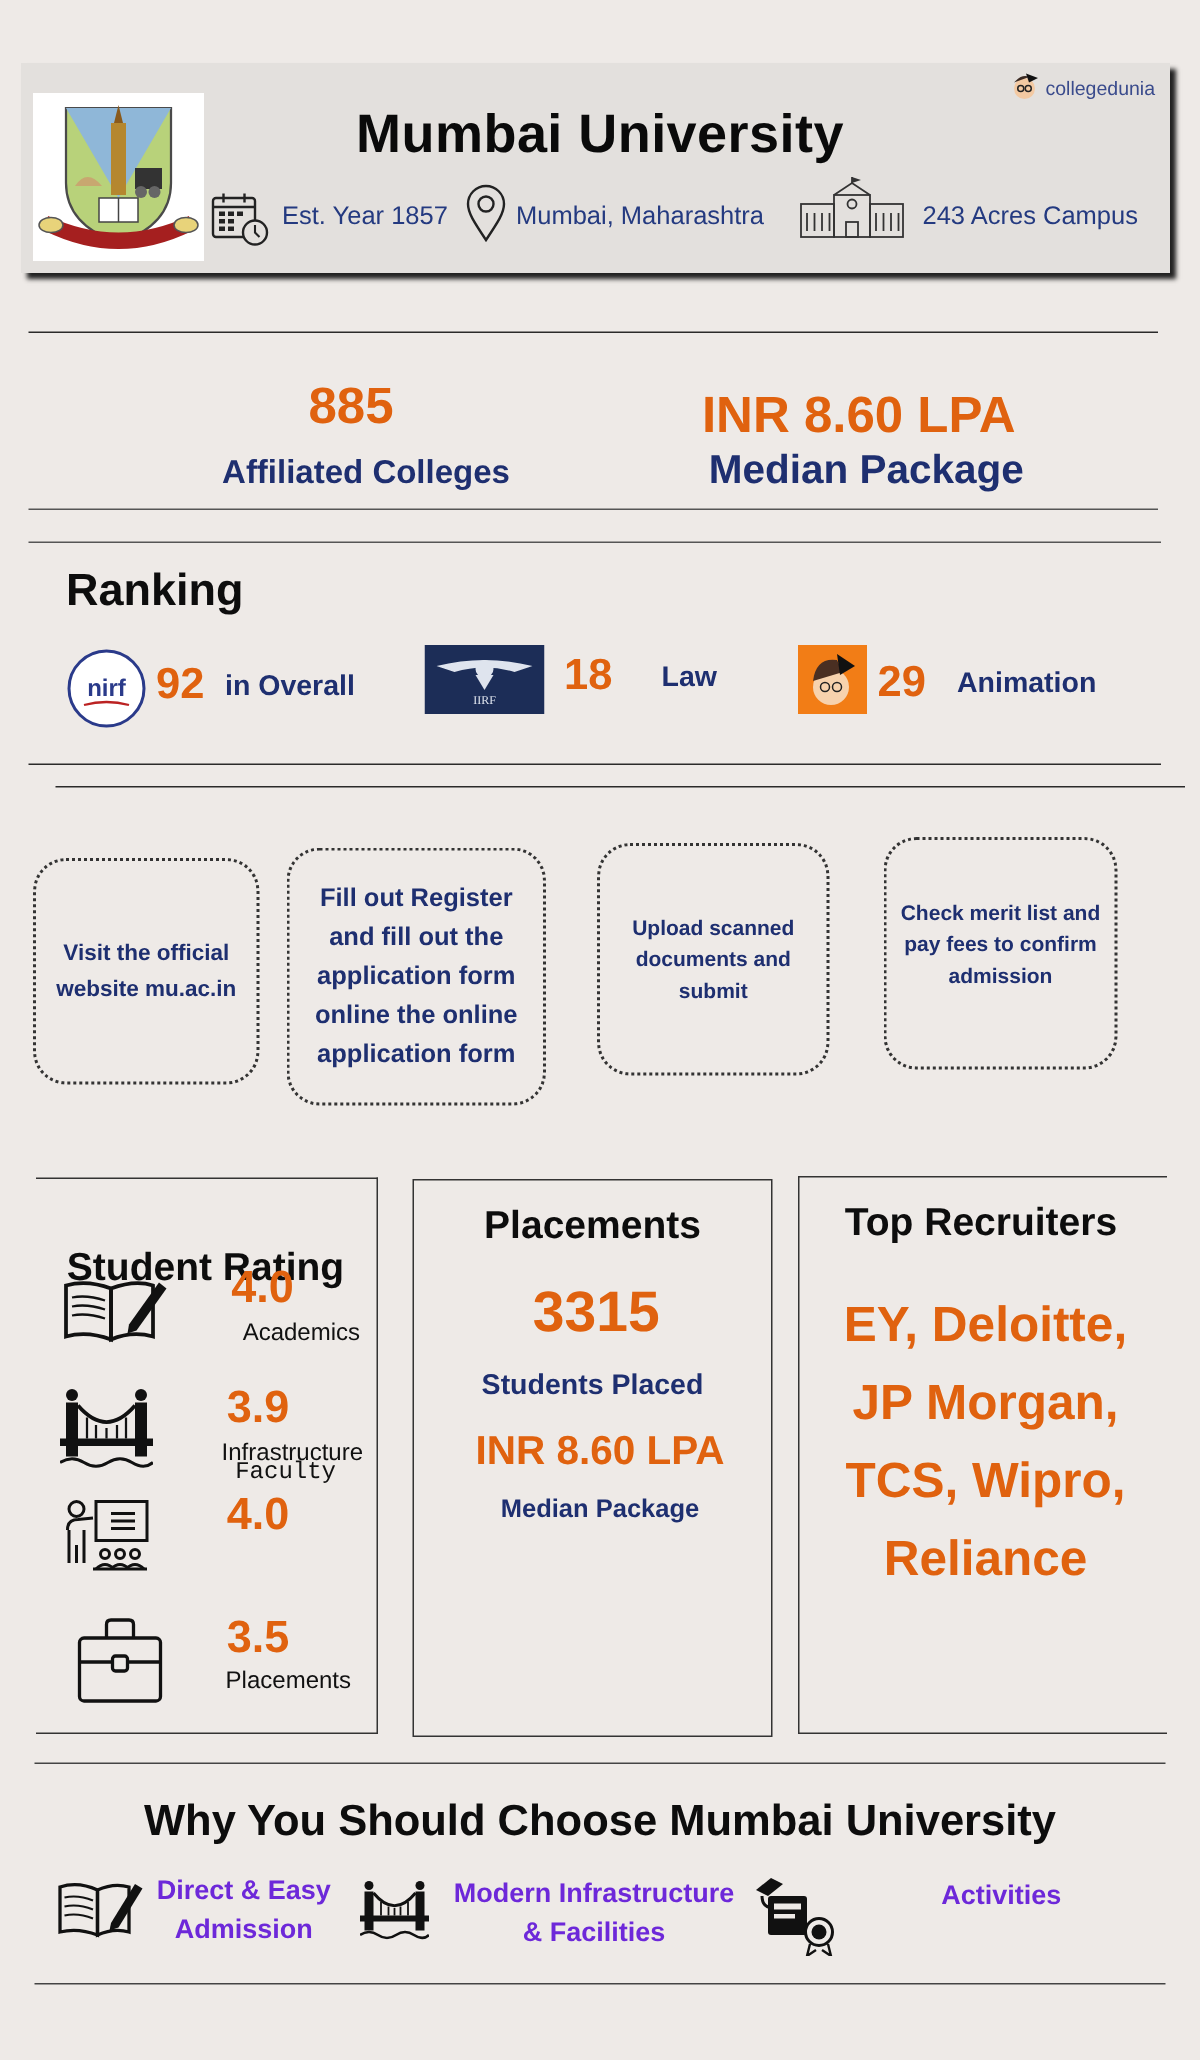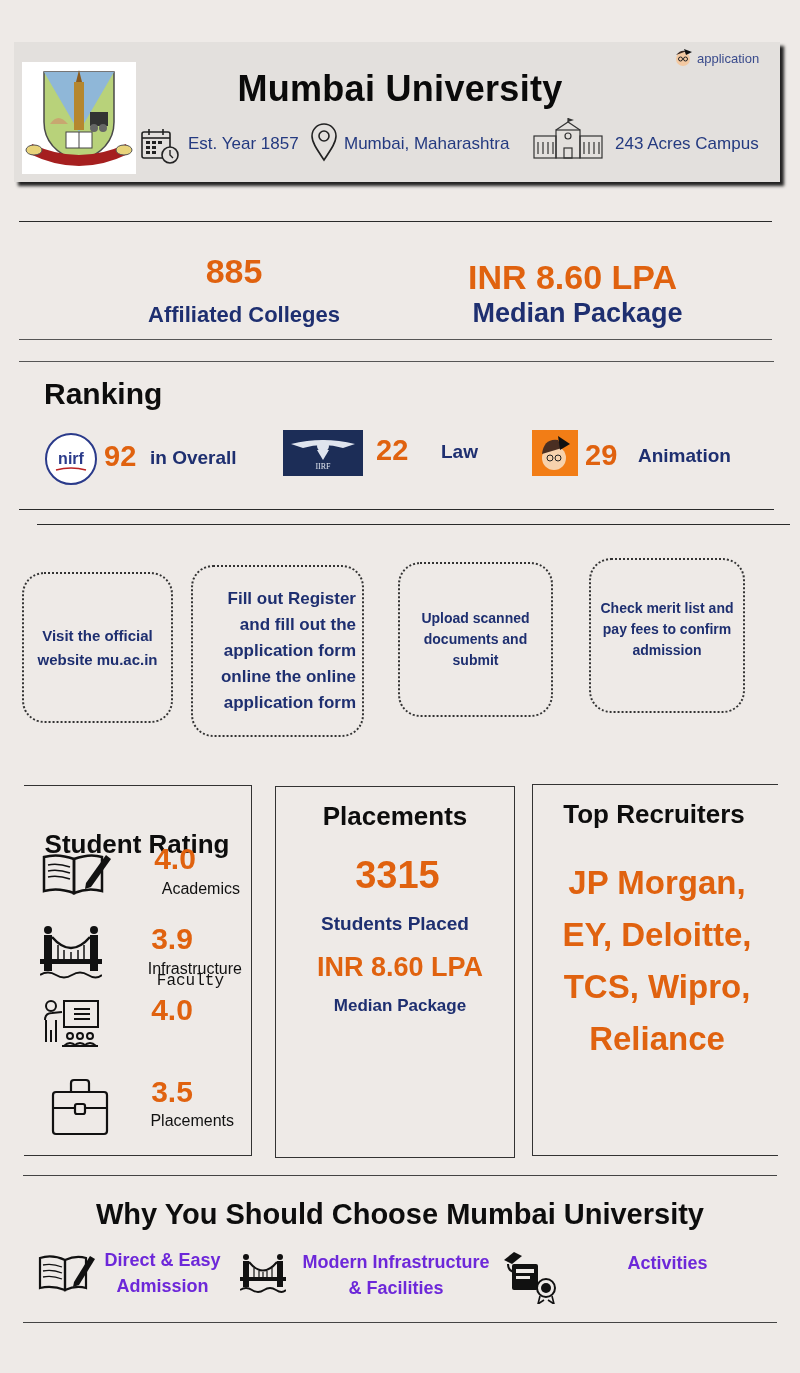--- a/index.html
+++ b/index.html
@@ -64,21 +64,21 @@
 <div class="abs brand">
   <span>
     <svg width="22" height="22" viewBox="0 0 22 22">
       <circle cx="11" cy="13" r="7" fill="#f3c9a2"></circle>
       <path d="M4 9 Q11 1 18 8 L15 5 Z" fill="#3b2a22"></path>
       <path d="M12 3 L20 6 L14 9 Z" fill="#111"></path>
       <circle cx="8.5" cy="13" r="2" fill="none" stroke="#222"></circle>
       <circle cx="13.5" cy="13" r="2" fill="none" stroke="#222"></circle>
     </svg>
   </span>
-  <span>application</span>
+  <span>collegedunia</span>
 </div>
 
 <span class="abs" style="left:140px;top:127px;">
   <svg width="40" height="38" viewBox="0 0 40 38">
     <rect x="2" y="5" width="28" height="26" rx="2" fill="none" stroke="#222" stroke-width="1.6"></rect>
     <line x1="2" y1="11" x2="30" y2="11" stroke="#222" stroke-width="1.6"></line>
     <line x1="9" y1="2" x2="9" y2="8" stroke="#222" stroke-width="1.6"></line>
     <line x1="23" y1="2" x2="23" y2="8" stroke="#222" stroke-width="1.6"></line>
     <g fill="#222">
         <rect x="6" y="14" width="4" height="3"></rect>
@@ -149,21 +149,21 @@
 
 <span class="abs" style="left:283px;top:430px;">
   <svg width="80" height="46" viewBox="0 0 80 46">
     <rect width="80" height="46" fill="#1c2d57"></rect>
     <path d="M8 14 Q40 6 72 14 L60 18 Q40 12 20 18 Z" fill="#dfe4ee"></path>
     <circle cx="40" cy="16" r="6" fill="#dfe4ee"></circle>
     <path d="M34 20 L40 30 L46 20 Z" fill="#dfe4ee"></path>
     <text x="40" y="39" text-anchor="middle" font-family="Liberation Serif, serif" font-size="8" fill="#dfe4ee">IIRF</text>
   </svg>
 </span>
-<div class="abs rank-num" style="left:376px;top:434px;">22</div>
+<div class="abs rank-num" style="left:376px;top:434px;">18</div>
 <div class="abs rank-label" style="left:441px;top:441px;">Law</div>
 
 <span class="abs" style="left:532px;top:430px;">
   <svg width="46" height="46" viewBox="0 0 46 46">
     <rect width="46" height="46" fill="#f27d16"></rect>
     <circle cx="22" cy="28" r="12" fill="#f7d2ad"></circle>
     <path d="M10 24 Q12 8 26 10 L30 18 Z" fill="#4a2f22"></path>
     <path d="M26 6 L38 14 L28 20 Z" fill="#111"></path>
     <circle cx="18" cy="28" r="3" fill="none" stroke="#222"></circle>
     <circle cx="26" cy="28" r="3" fill="none" stroke="#222"></circle>
@@ -171,21 +171,21 @@
 </span>
 <div class="abs rank-num" style="left:585px;top:439px;">29</div>
 <div class="abs rank-label" style="left:638px;top:445px;">Animation</div>
 
 <div class="hr" style="left:19px;top:509px;width:755px;"></div>
 <div class="hr" style="left:37px;top:524px;width:753px;"></div>
 
 <div class="step" style="left:22px;top:572px;width:151px;height:151px;font-size:15px;line-height:24px;">
   <span>Visit the official website mu.ac.in</span>
 </div>
-<div class="step" style="left:191px;top:565px;width:173px;height:172px;font-size:17px;line-height:26px;text-align:right;">
+<div class="step" style="left:191px;top:565px;width:173px;height:172px;font-size:17px;line-height:26px;">
   <span>Fill out Register and fill out the application form online the online application form</span>
 </div>
 <div class="step" style="left:398px;top:562px;width:155px;height:155px;font-size:14px;line-height:21px;">
   <span>Upload scanned documents and submit</span>
 </div>
 <div class="step" style="left:589px;top:558px;width:156px;height:155px;font-size:14px;line-height:21px;align-items:flex-start;padding-top:38px;">
   <span>Check merit list and pay fees to confirm admission</span>
 </div>
 
 <div class="panel" style="left:24px;top:785px;width:228px;height:371px;border-left:none;"></div>
@@ -261,22 +261,22 @@
 <div class="panel" style="left:275px;top:786px;width:240px;height:372px;"></div>
 <div class="abs panel-title" style="left:275px;top:801px;width:240px;font-size:26px;">Placements</div>
 <div class="abs" style="left:275px;top:854px;width:245px;text-align:center;font-size:38px;font-weight:bold;color:#e0620f;">3315</div>
 <div class="abs" style="left:275px;top:913px;width:240px;text-align:center;font-size:19px;font-weight:bold;color:#1e2f70;">Students Placed</div>
 <div class="abs" style="left:275px;top:952px;width:250px;text-align:center;font-size:27px;font-weight:bold;color:#e0620f;">INR 8.60 LPA</div>
 <div class="abs" style="left:280px;top:996px;width:240px;text-align:center;font-size:17px;font-weight:bold;color:#1e2f70;">Median Package</div>
 
 <div class="panel" style="left:532px;top:784px;width:246px;height:372px;border-right:none;"></div>
 <div class="abs panel-title" style="left:540px;top:799px;width:228px;font-size:26px;">Top Recruiters</div>
 <div class="abs recruiters" style="left:532px;top:857px;width:250px;">
+  <div>EY, Deloitte,</div>
   <div>JP Morgan,</div>
-  <div>EY, Deloitte,</div>
   <div>TCS, Wipro,</div>
   <div>Reliance</div>
 </div>
 
 <div class="hr" style="left:23px;top:1175px;width:754px;background:#444;"></div>
 <div class="abs why-title">Why You Should Choose Mumbai University</div>
 
 <span class="abs" style="left:38px;top:1252px;">
   <svg width="58" height="40" viewBox="0 0 58 40">
     <path d="M2 6 Q14 2 27 8 V38 Q14 33 2 36 Z" fill="none" stroke="#111" stroke-width="2.2"></path>

